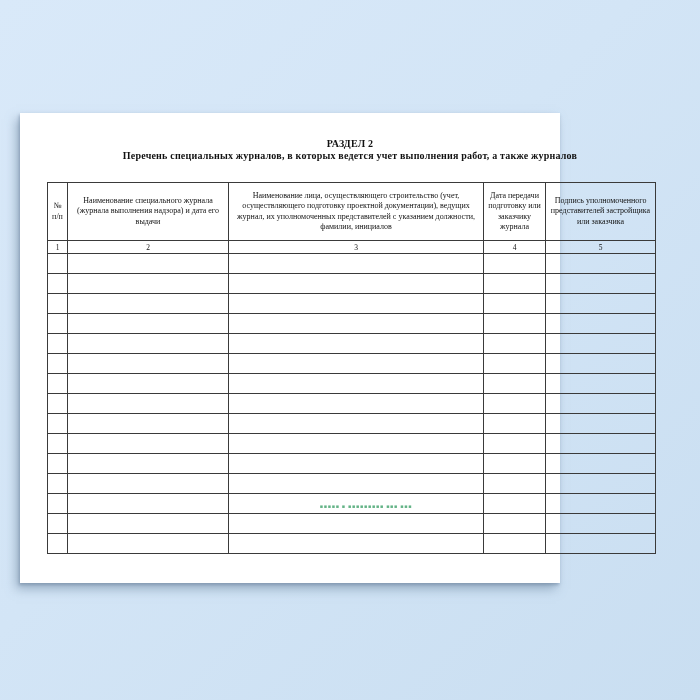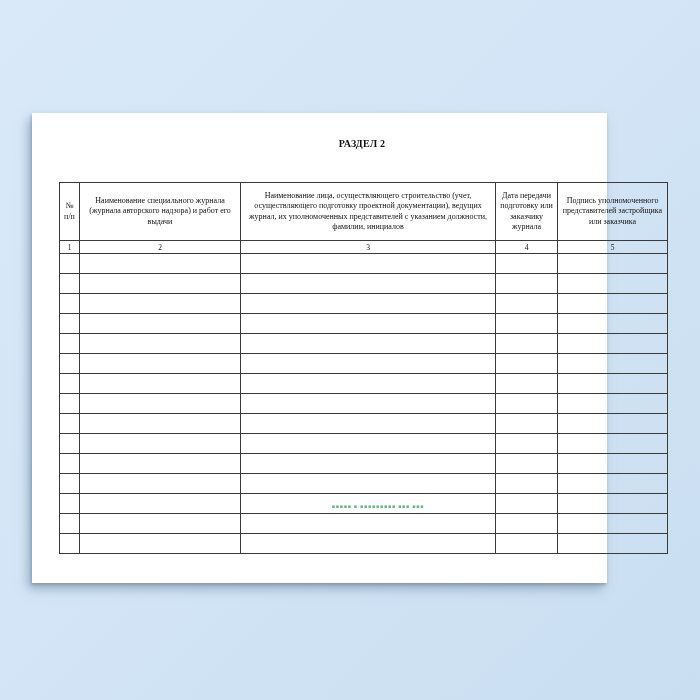--- a/index.html
+++ b/index.html
@@ -4,23 +4,23 @@
 <style>
   :root{
     --bg-top:#d9e9f9; --bg-bottom:#c9def1; --page:#ffffff;
     --border:#3a3a3a; --border-soft:#5a5a5a; --ink:#111111; --wm:#2f9a5e;
   }
   html,body{margin:0;padding:0;}
   body{width:700px;height:700px;overflow:hidden;
        font-family:"Liberation Serif","DejaVu Serif",serif;}
   .canvas{position:relative;width:700px;height:700px;
           background:linear-gradient(135deg,var(--bg-top) 0%,#d3e5f6 45%,var(--bg-bottom) 100%);}
-  .sheet{position:absolute;left:32px;top:113px;width:540px;height:470px;
+  .sheet{position:absolute;left:20px;top:113px;width:540px;height:470px;
          background:var(--page);
-         box-shadow:-4px 6px 10px rgba(110,135,160,0.55), -1px 2px 3px rgba(90,110,140,0.45);padding-left:35px;}
+         box-shadow:-4px 6px 10px rgba(110,135,160,0.55), -1px 2px 3px rgba(90,110,140,0.45);}
   .titleblock{position:absolute;left:0;top:25px;width:660px;text-align:center;color:var(--ink);}
   .title-line{font-weight:bold;font-size:10px;line-height:11.5px;letter-spacing:0.2px;}
   table.journal{position:absolute;left:27px;top:69px;width:608px;
         border-collapse:collapse;table-layout:fixed;color:var(--ink);}
   table.journal col.c1{width:20px;} table.journal col.c2{width:161px;}
   table.journal col.c3{width:255px;} table.journal col.c4{width:62px;}
   table.journal col.c5{width:110px;}
   table.journal th,table.journal td{
         border:1px solid var(--border);
         font-weight:normal;text-align:center;vertical-align:middle;
@@ -34,34 +34,35 @@
         filter:blur(0.4px);text-align:center;pointer-events:none;}
 </style>
 </head>
 <body>
 
 <div class="canvas">
   <div class="sheet">
 
     <div class="titleblock">
       <div class="title-line">РАЗДЕЛ 2</div>
+      <div class="title-line">Перечень специальных журналов, в которых ведется учет выполнения работ, а также журналов</div>
     </div>
 
     <table class="journal">
       <colgroup>
         <col class="c1">
           <col class="c2">
           <col class="c3">
           <col class="c4">
           <col class="c5">
       </colgroup>
       <thead>
         <tr class="header-row">
           <th>№ п/п</th>
-          <th>Наименование специального журнала (журнала авторского надзора) и работ его выдачи</th>
+          <th>Наименование специального журнала (журнала выполнения надзора) и дата его выдачи</th>
           <th>Наименование лица, осуществляющего строительство (учет, осуществляющего подготовку проектной документации), ведущих журнал, их уполномоченных представителей с указанием должности, фамилии, инициалов</th>
           <th>Дата передачи подготовку или заказчику журнала</th>
           <th>Подпись уполномоченного представителей застройщика или заказчика</th>
         </tr>
         <tr class="numbers-row">
           <td>1</td>
           <td>2</td>
           <td>3</td>
           <td>4</td>
           <td>5</td>

